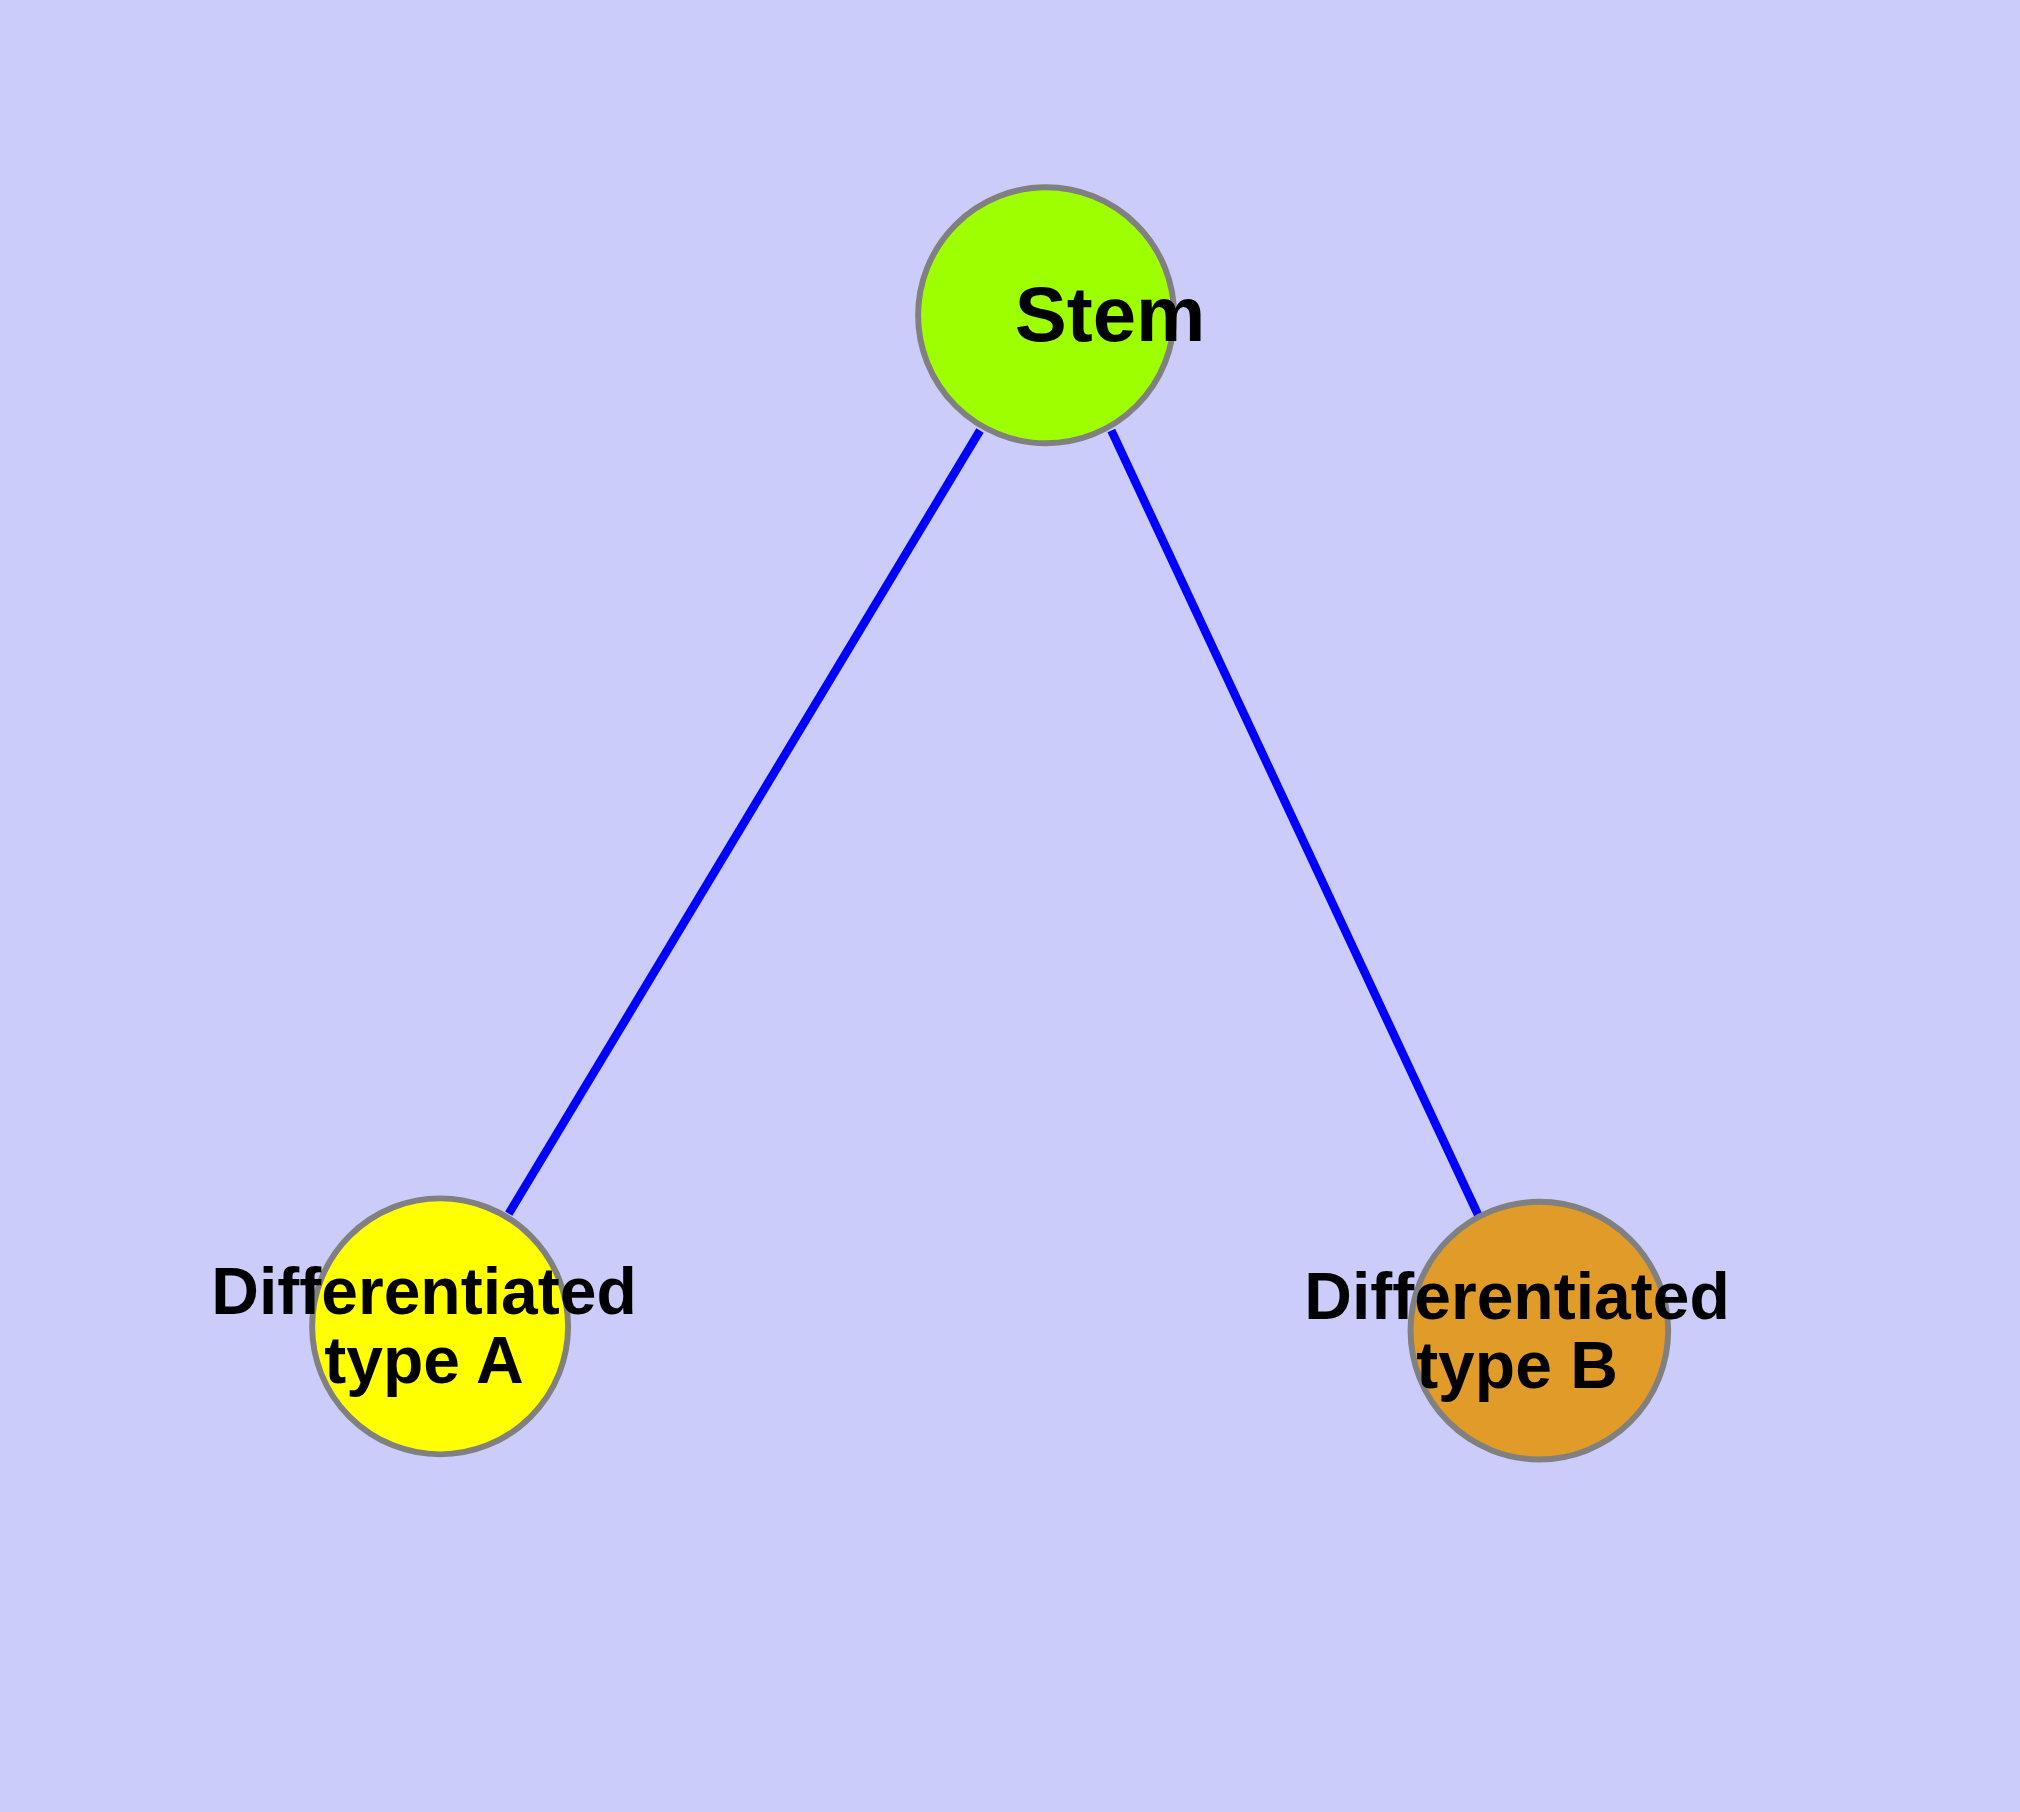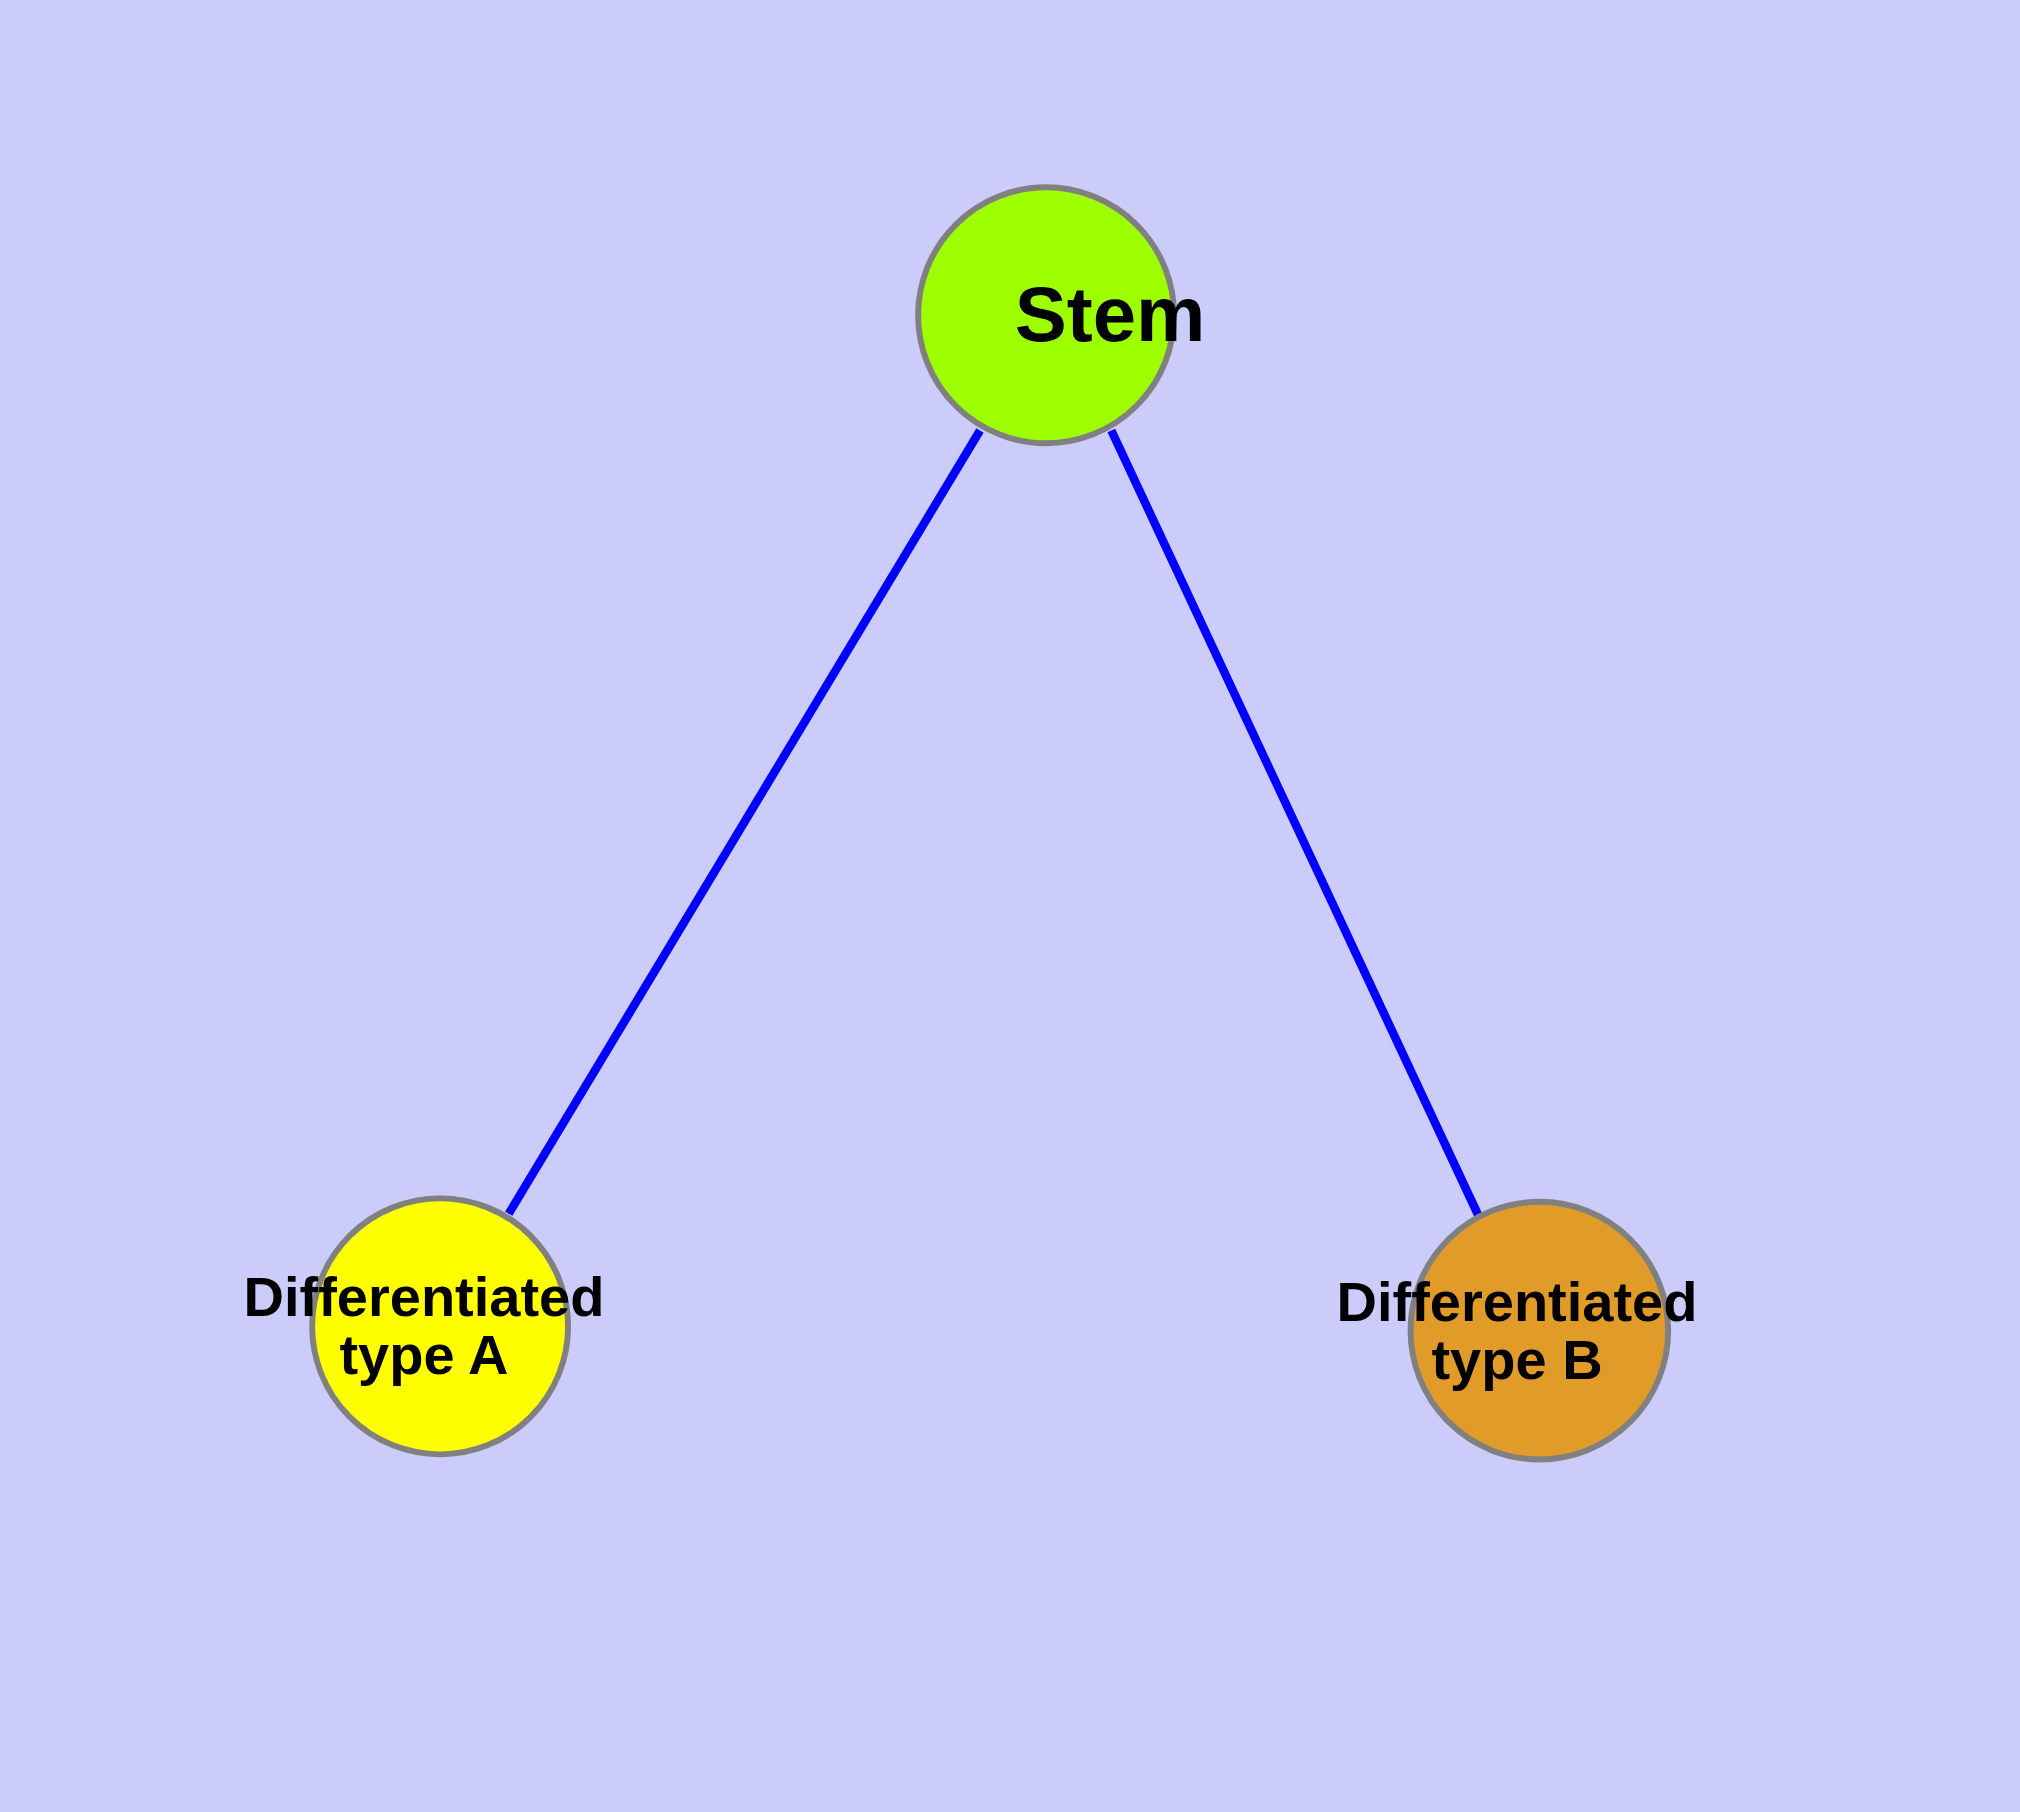--- a/index.html
+++ b/index.html
@@ -35,21 +35,21 @@
     text-align: center;
     line-height: 1.04;
     white-space: pre;
     pointer-events: none;
     transform: translate(-50%, -50%);
   }
   .node-label.single {
     font-size: 78px;
   }
   .node-label.double {
-    font-size: 56px;
+    font-size: 66px;
   }
 </style>
 </head>
 <body>
 
 <div id="canvas" style="width: 2021px; height: 1812px;">
 
   <div id="bg-rect" style="background: rgb(204, 204, 250);"></div>
 
   <svg id="graph-svg" viewBox="0 0 2384 2138" xmlns="http://www.w3.org/2000/svg" style="width: 2021px; height: 1812px;">

